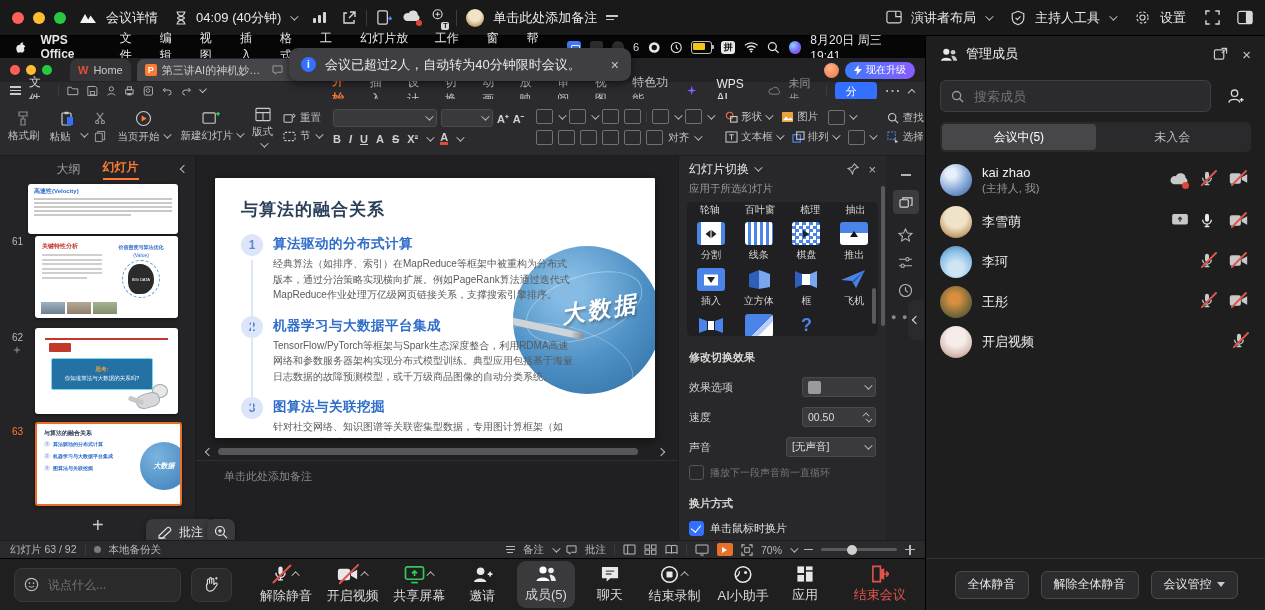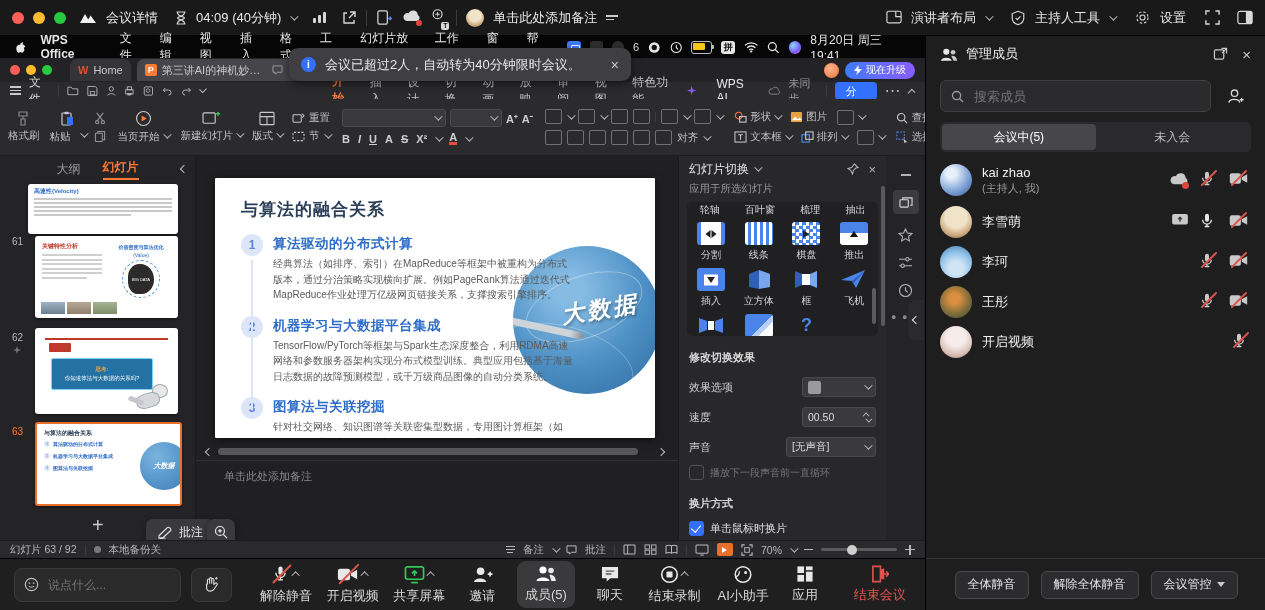--- a/index.html
+++ b/index.html
@@ -353,21 +353,21 @@
         <span class="row" style="gap:3px;">
             <span class="rlabel">新建幻灯片</span>
             <span class="chev cd sm"></span>
           </span>
       </span>
       <span class="col" style="margin-left:10px;">
         <svg width="16" height="15" viewBox="0 0 17 16">
             <rect x="1" y="1.5" width="15" height="13" rx="1" stroke="#c9c9c9" stroke-width="1.2" fill="none"></rect>
             <path d="M1 6h15M8.5 6v8.5" stroke="#c9c9c9" stroke-width="1.1"></path>
           </svg>
-        <span class="row" style="gap:3px;">
+        <span class="row" style="gap:3px;flex-direction:column;">
             <span class="rlabel">版式</span>
             <span class="chev cd sm"></span>
           </span>
       </span>
       <span class="col" style="gap:4px;align-items:flex-start;margin-left:10px;">
         <span class="row" style="gap:4px;">
           <svg width="13" height="11" viewBox="0 0 14 12">
               <rect x="1" y="2" width="9" height="8" rx="1" stroke="#c9c9c9" stroke-width="1.1" fill="none"></rect>
               <path d="M11 1l2 2-2 2" stroke="#c9c9c9" stroke-width="1.1" fill="none"></path>
             </svg>

